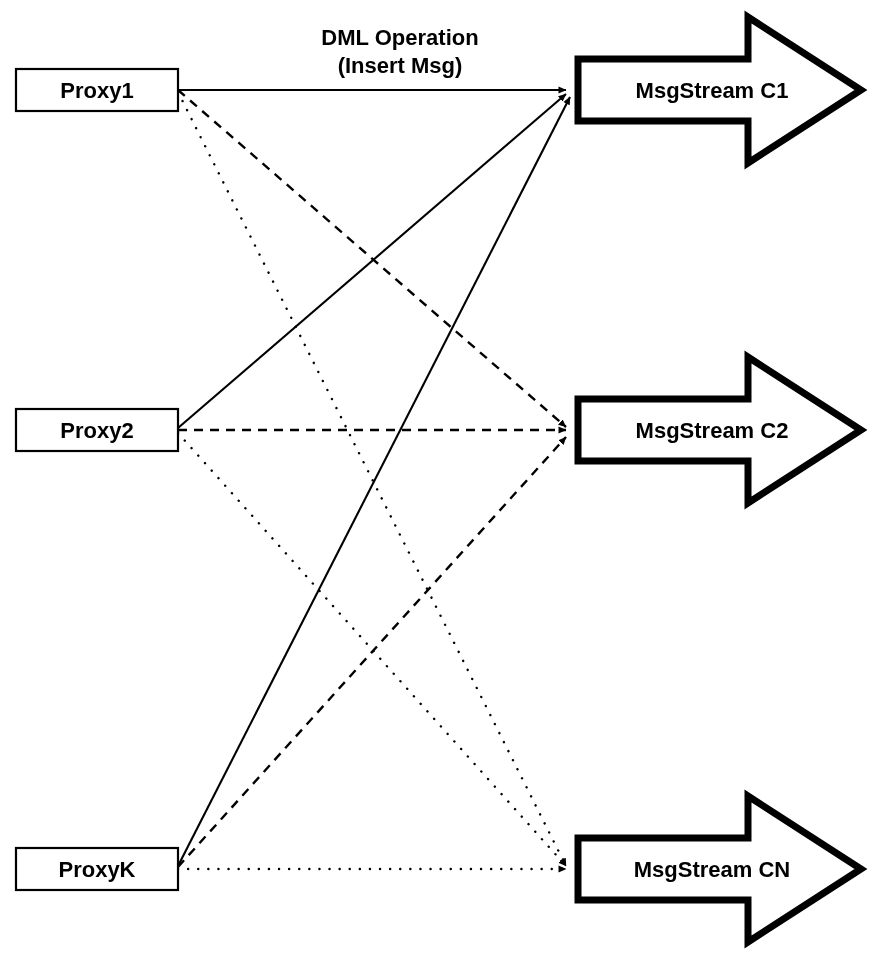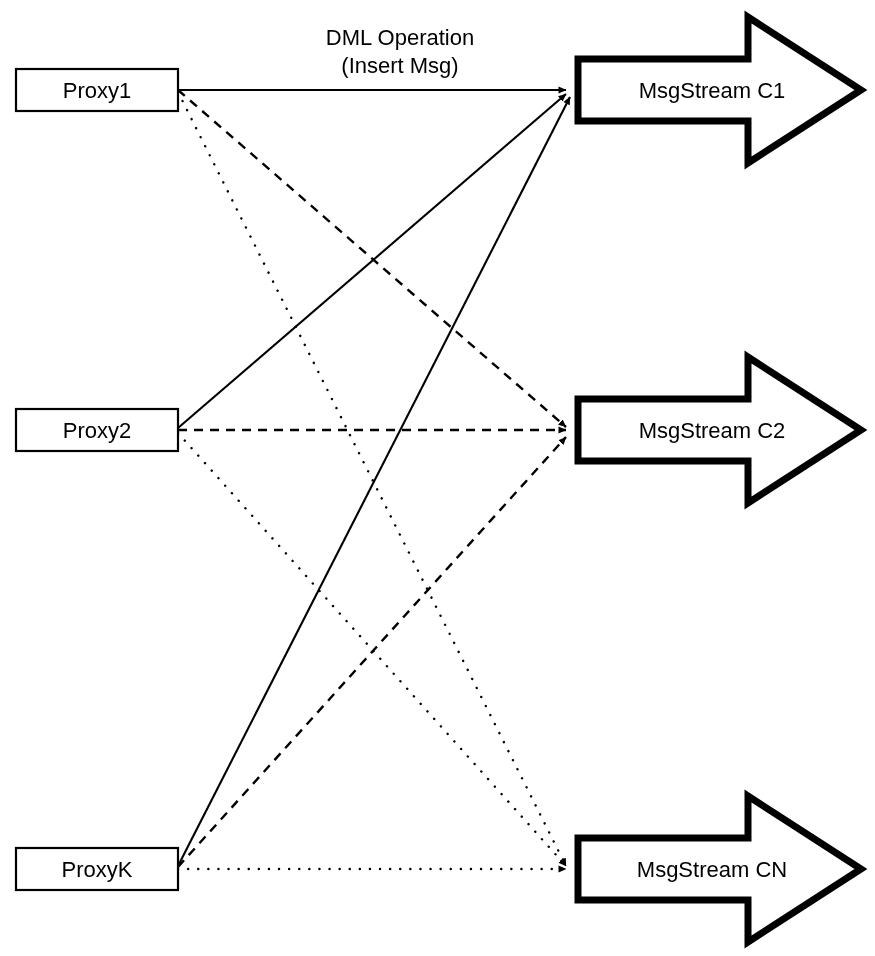--- a/index.html
+++ b/index.html
@@ -7,20 +7,21 @@
     padding: 0;
     background: #ffffff;
   }
   #canvas {
     position: relative;
     width: 875px;
     height: 956px;
     background: #ffffff;
     font-family: "Liberation Sans", sans-serif;
     overflow: hidden;
+    font-weight: bold;
   }
   #diagram-svg {
     position: absolute;
     left: 0;
     top: 0;
     width: 875px;
     height: 956px;
   }
   .node-label {
     font-family: "Liberation Sans", sans-serif;

